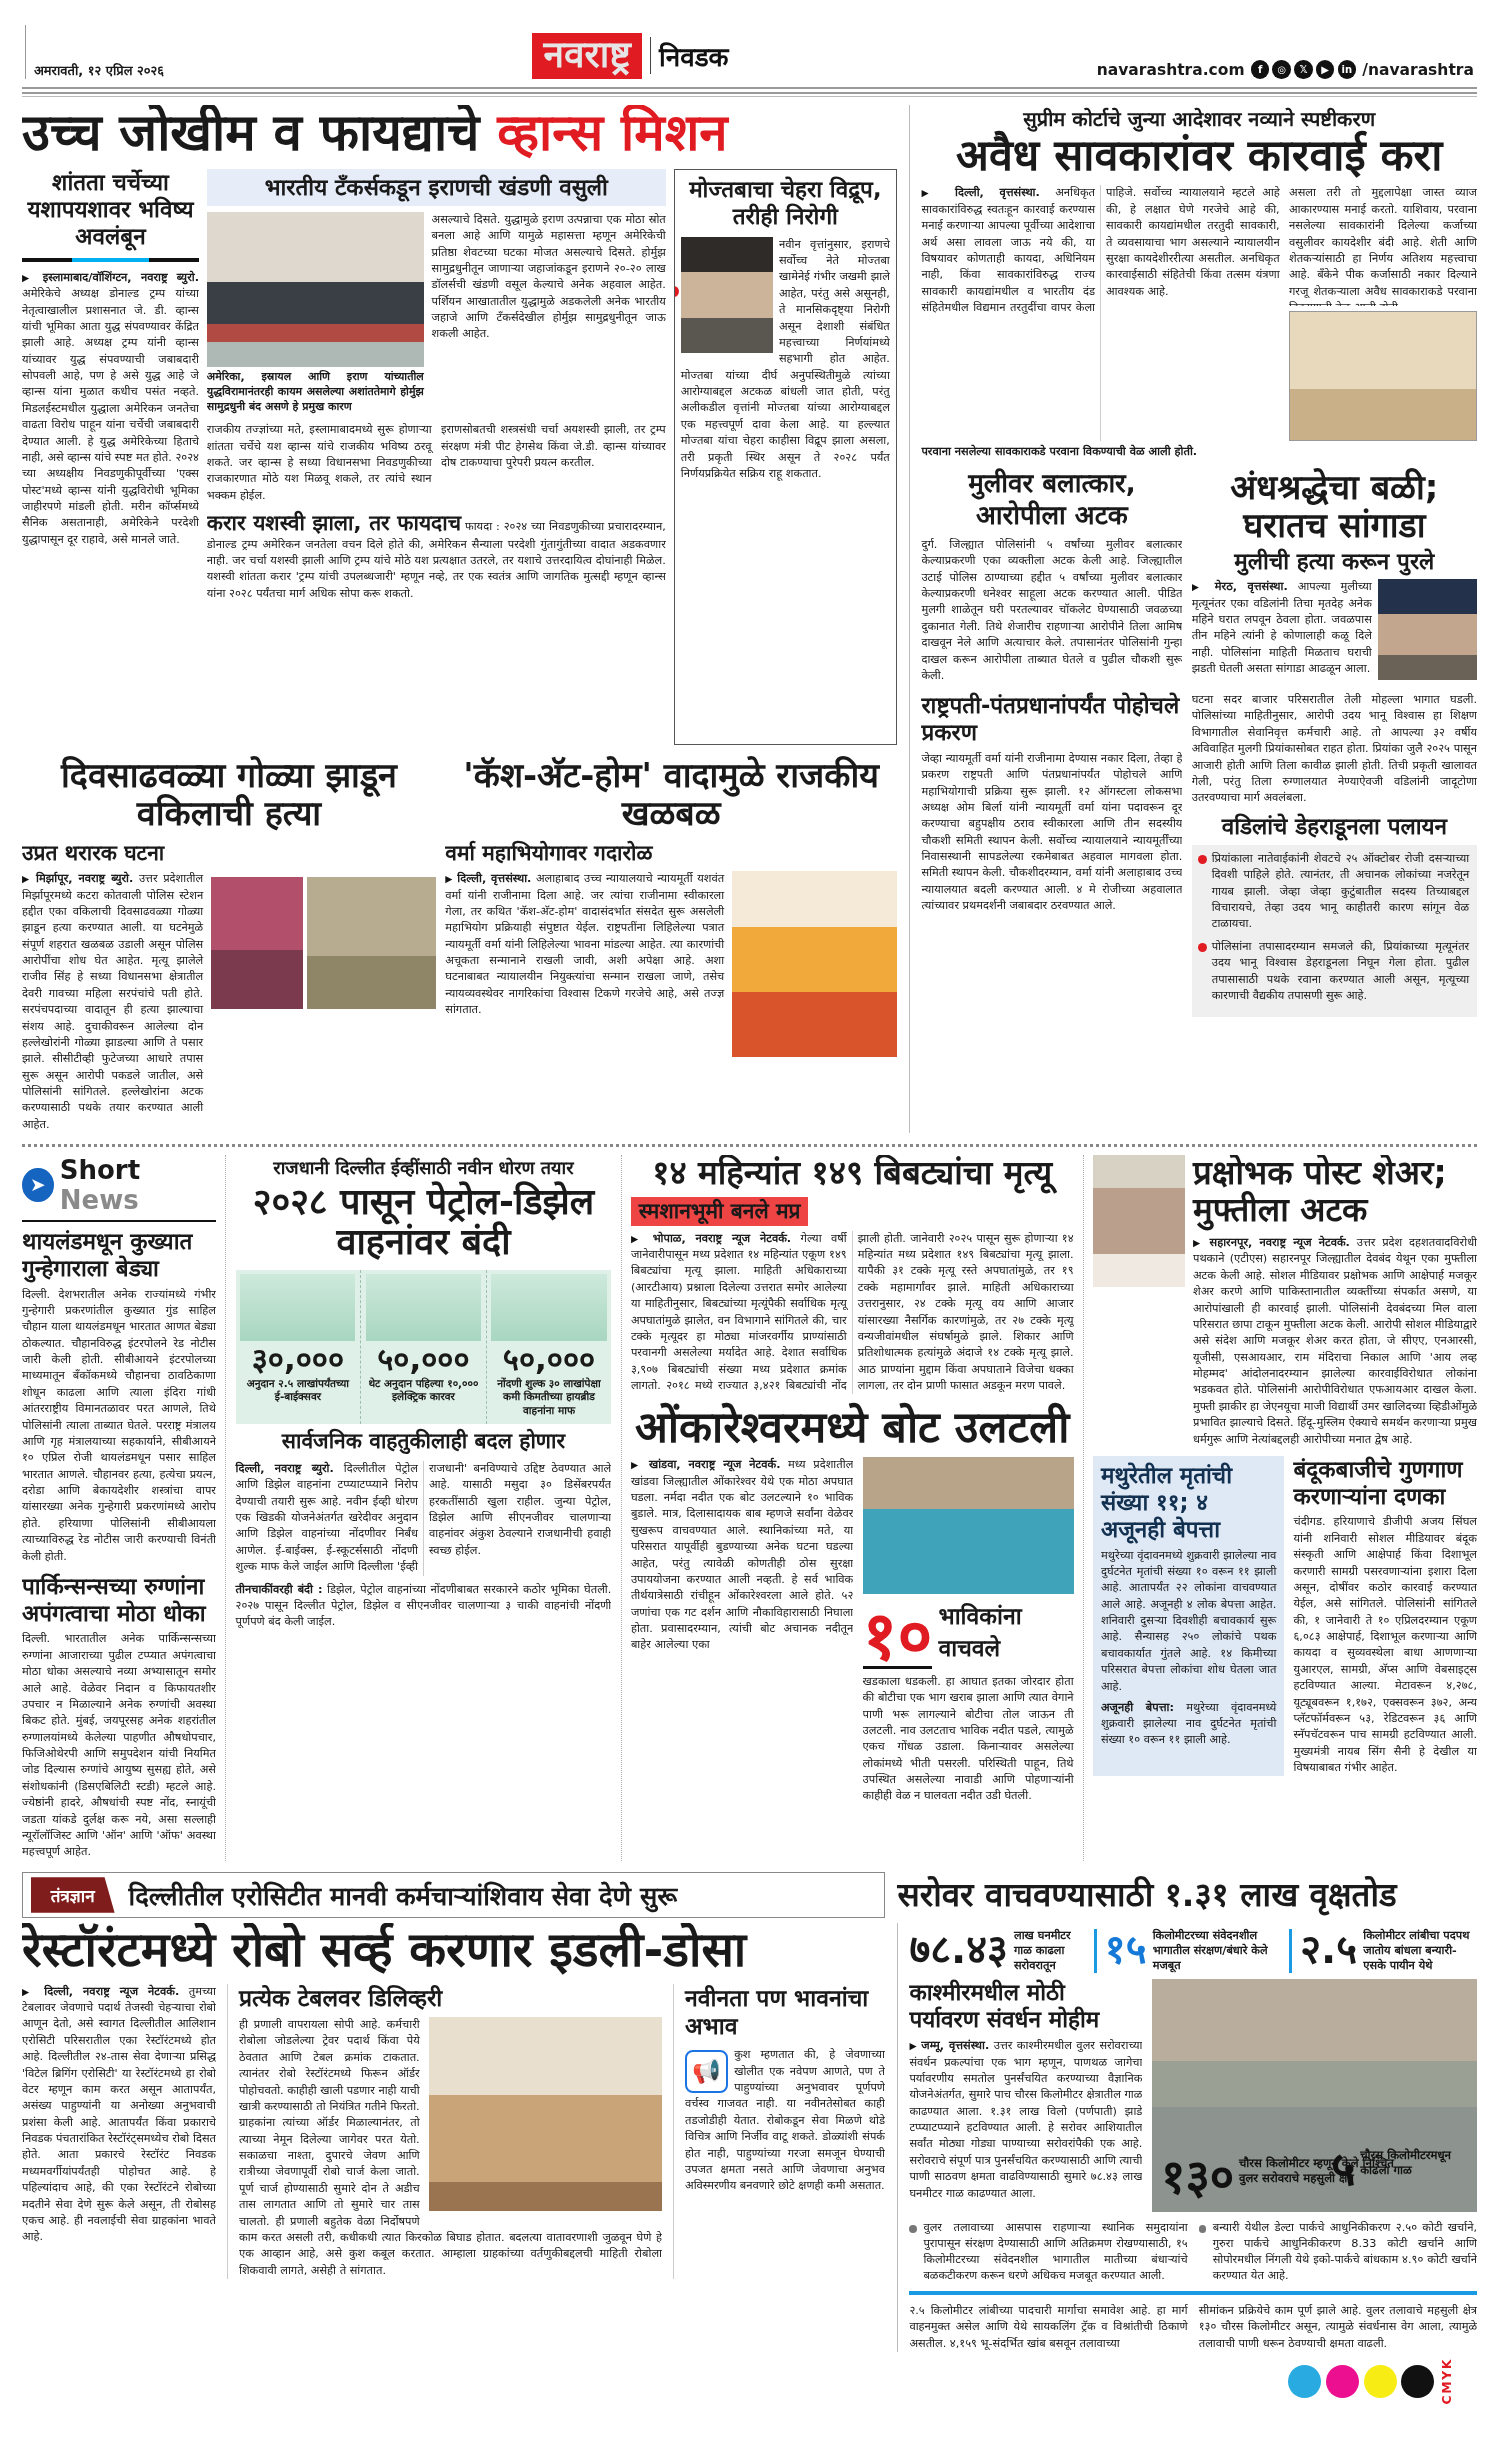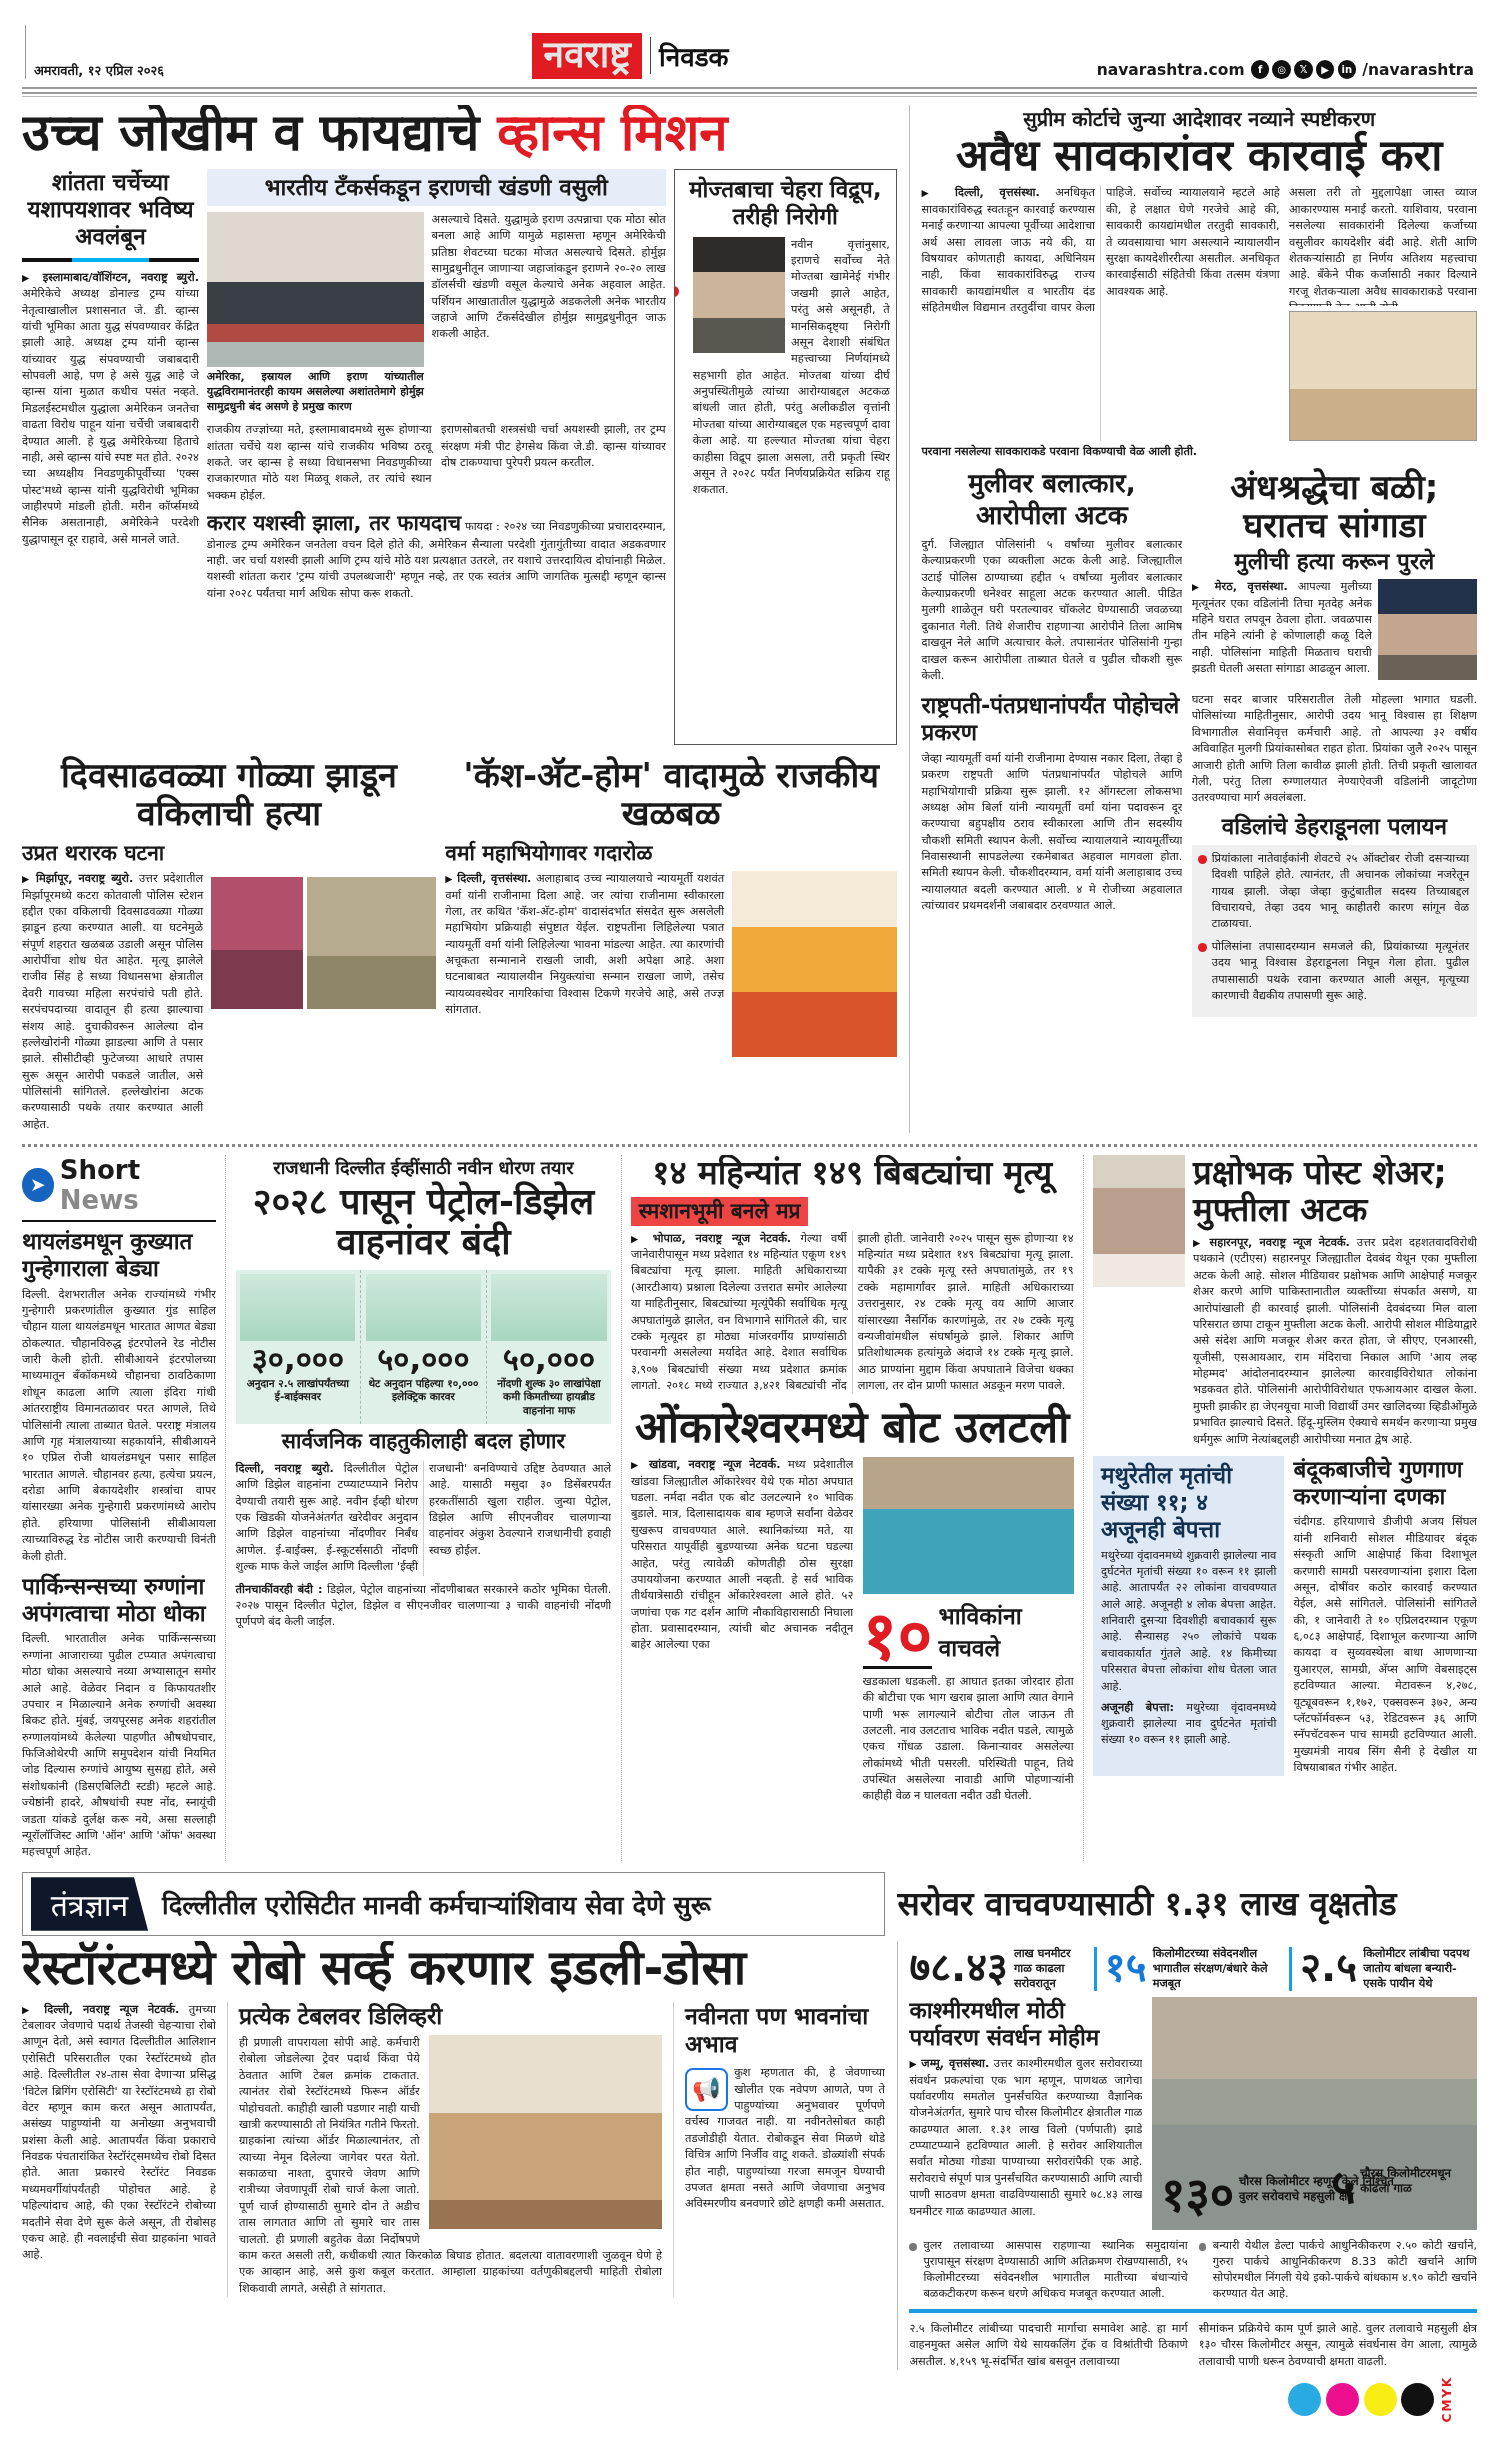--- a/index.html
+++ b/index.html
@@ -71,21 +71,21 @@
   .subgray { background:#ef4444; display:inline-block; padding:1.6px 7.8px; }
   .boatstat { display:flex; align-items:flex-end; gap:6.2px; margin:4.7px 0; }
   .boatstat .n { font-size:67px; font-weight:800; color:#e11b22; line-height:.9; border-bottom:3.1px solid #111; }
   .boatstat .t { font-size:23px; font-weight:800; padding-bottom:6.2px; }
   .mathura { background:#dfe8f5; padding:6.2px 7.8px; }
   .mg-row { display:grid; grid-template-columns:191px 1fr; column-gap:9.3px; margin-top:7.8px; }
 
   
   .bandE { display:grid; grid-template-columns:863px 1fr; column-gap:12.4px; align-items:center; margin:11px 0 4.7px; }
   .techstrip { display:flex; align-items:center; gap:14px; border:0.8px solid #888; padding:4.7px 7.8px; }
-  .techbadge { background:#0f172a; color:#fff; font-size:30px; font-weight:400; padding:6.2px 20px; clip-path:polygon(0 0,88% 0,100% 100%,0 100%); }
+  .techbadge { background:#7f1d1d; color:#fff; font-size:17px; font-weight:700; padding:6.2px 20px; clip-path:polygon(0 0,88% 0,100% 100%,0 100%); }
   .techkick { font-size:25.6px; font-weight:800; }
   .lakehead { font-size:33px; font-weight:800; line-height:1.1; }
 
   
   .bandF { display:grid; grid-template-columns:863px 1fr; column-gap:12.4px; margin-top:4.7px; }
   .robo-row { display:grid; grid-template-columns:194px 435px 1fr; column-gap:11px; margin-top:7.8px; }
   .robo-row > div + div { border-left:0.8px solid #ccc; padding-left:11px; }
   .speaker { width:43px; height:43px; border:2.3px solid #1b74e4; border-radius:7.8px; color:#1b74e4; font-size:23px; display:flex; align-items:center; justify-content:center; float:left; margin:3.1px 6.2px 1.6px 0; }
   .lake-stats { display:flex; align-items:center; margin:6.2px 0; }
   .lk { display:flex; gap:6.2px; align-items:flex-start; flex:1; }
@@ -175,21 +175,21 @@
           <div style="display:grid;grid-template-columns:1fr 1fr;column-gap:9.3px;margin-top:7.8px;">
             <p class="body-t">राजकीय तज्ज्ञांच्या मते, इस्लामाबादमध्ये सुरू होणाऱ्या शांतता चर्चेचे यश व्हान्स यांचे राजकीय भविष्य ठरवू शकते. जर व्हान्स हे सध्या विधानसभा निवडणुकीच्या राजकारणात मोठे यश मिळवू शकले, तर त्यांचे स्थान भक्कम होईल.</p>
             <p class="body-t">इराणसोबतची शस्त्रसंधी चर्चा अयशस्वी झाली, तर ट्रम्प संरक्षण मंत्री पीट हेगसेथ किंवा जे.डी. व्हान्स यांच्यावर दोष टाकण्याचा पुरेपरी प्रयत्न करतील.</p>
           </div>
           <p class="body-t" style="margin-top:6.2px;"><span class="h-sm">करार यशस्वी झाला, तर फायदाच</span> <span>फायदा : २०२४ च्या निवडणुकीच्या प्रचारादरम्यान, डोनाल्ड ट्रम्प अमेरिकन जनतेला वचन दिले होते की, अमेरिकन सैन्याला परदेशी गुंतागुंतीच्या वादात अडकवणार नाही. जर चर्चा यशस्वी झाली आणि ट्रम्प यांचे मोठे यश प्रत्यक्षात उतरले, तर यशाचे उत्तरदायित्व दोघांनाही मिळेल. यशस्वी शांतता करार 'ट्रम्प यांची उपलब्धजारी' म्हणून नव्हे, तर एक स्वतंत्र आणि जागतिक मुत्सद्दी म्हणून व्हान्स यांना २०२८ पर्यंतचा मार्ग अधिक सोपा करू शकतो.</span></p>
         </div>
 
         <div class="boxed clip">
           <span class="reddot"></span>
           <div class="h-md">मोज्तबाचा चेहरा विद्रूप, तरीही निरोगी</div>
-          <div style="margin-top:6.2px;margin-left:12px;">
+          <div style="margin-top:6.2px;">
             <div class="ph-cleric"></div>
             <p class="body-t">नवीन वृत्तांनुसार, इराणचे सर्वोच्च नेते मोज्तबा खामेनेई गंभीर जखमी झाले आहेत, परंतु असे असूनही, ते मानसिकदृष्ट्या निरोगी असून देशाशी संबंधित महत्त्वाच्या निर्णयांमध्ये सहभागी होत आहेत. मोज्तबा यांच्या दीर्घ अनुपस्थितीमुळे त्यांच्या आरोग्याबद्दल अटकळ बांधली जात होती, परंतु अलीकडील वृत्तांनी मोज्तबा यांच्या आरोग्याबद्दल एक महत्त्वपूर्ण दावा केला आहे. या हल्ल्यात मोज्तबा यांचा चेहरा काहीसा विद्रूप झाला असला, तरी प्रकृती स्थिर असून ते २०२८ पर्यंत निर्णयप्रक्रियेत सक्रिय राहू शकतात.</p>
           </div>
         </div>
       </div>
 
       <div class="midrow">
         <div class="clip">
           <div class="h-lg">दिवसाढवळ्या गोळ्या झाडून वकिलाची हत्या</div>
           <div class="h-sm" style="margin-top:7.8px;">उप्रत थरारक घटना</div>

